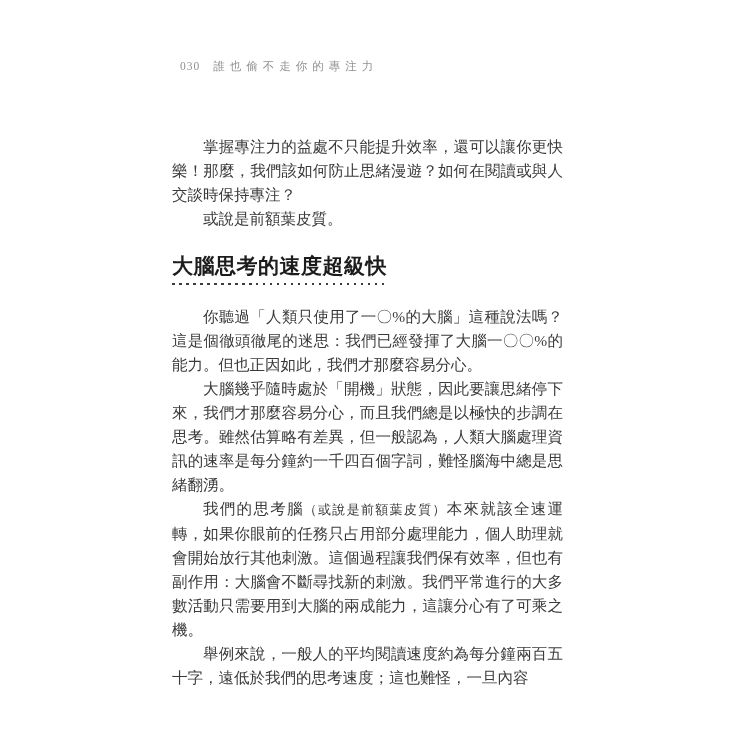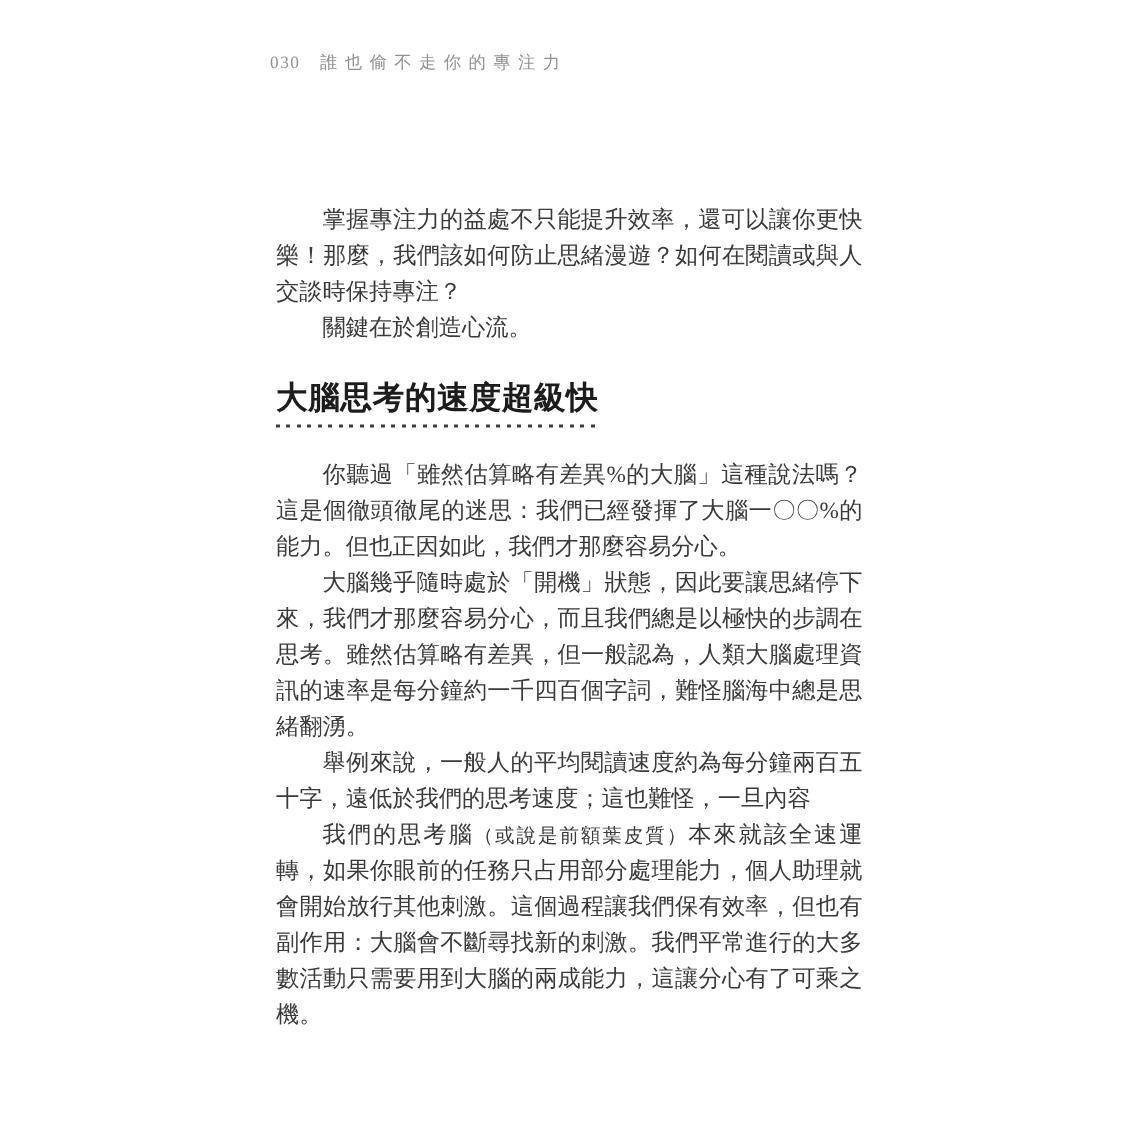--- a/index.html
+++ b/index.html
@@ -11,36 +11,36 @@
     position: relative;
     width: 750px;
     height: 750px;
     background: #ffffff;
     overflow: hidden;
     font-family: "Liberation Serif", "DejaVu Serif", serif;
   }
   .running-header {
     position: absolute;
     left: 180px;
-    top: 34px;
+    top: 58px;
     color: #919191;
     font-size: 11.5px;
     line-height: 16px;
     white-space: nowrap;
   }
   .running-header .pagenum {
     letter-spacing: 1px;
     margin-right: 13px;
   }
   .running-header .booktitle {
     letter-spacing: 5px;
   }
   .content {
     position: absolute;
-    left: 184px;
+    left: 172px;
     top: 135px;
     width: 391px;
     color: #3a3a3a;
     font-size: 15.5px;
     line-height: 24px;
     text-align: justify;
     text-justify: inter-character;
   }
   .para {
     margin: 0;
@@ -75,27 +75,27 @@
 <body>
 
 <div class="page">
 
   <div class="running-header"><span class="pagenum">030</span><span class="booktitle">誰也偷不走你的專注力</span></div>
 
   <div class="content">
 
     <p class="para">掌握專注力的益處不只能提升效率，還可以讓你更快樂！那麼，我們該如何防止思緒漫遊？如何在閱讀或與人交談時保持專注？</p>
 
-    <p class="para">關鍵在於創造心流。</p>
+    <p class="para">或說是前額葉皮質。</p>
 
     <h2 class="heading"><span class="heading-text">大腦思考的速度超級快</span></h2>
 
-    <p class="para">你聽過「雖然估算略有差異%的大腦」這種說法嗎？這是個徹頭徹尾的迷思：我們已經發揮了大腦一〇〇%的能力。但也正因如此，我們才那麼容易分心。</p>
+    <p class="para">你聽過「人類只使用了一〇%的大腦」這種說法嗎？這是個徹頭徹尾的迷思：我們已經發揮了大腦一〇〇%的能力。但也正因如此，我們才那麼容易分心。</p>
 
     <p class="para">大腦幾乎隨時處於「開機」狀態，因此要讓思緒停下來，我們才那麼容易分心，而且我們總是以極快的步調在思考。雖然估算略有差異，但一般認為，人類大腦處理資訊的速率是每分鐘約一千四百個字詞，難怪腦海中總是思緒翻湧。</p>
 
+    <p class="para"><span>我們的思考腦</span><span class="small-note">（或說是前額葉皮質）</span><span>本來就該全速運轉，如果你眼前的任務只占用部分處理能力，個人助理就會開始放行其他刺激。這個過程讓我們保有效率，但也有副作用：大腦會不斷尋找新的刺激。我們平常進行的大多數活動只需要用到大腦的兩成能力，這讓分心有了可乘之機。</span></p>
+
     <p class="para">舉例來說，一般人的平均閱讀速度約為每分鐘兩百五十字，遠低於我們的思考速度；這也難怪，一旦內容</p>
-
-    <p class="para"><span>我們的思考腦</span><span class="small-note">（或說是前額葉皮質）</span><span>本來就該全速運轉，如果你眼前的任務只占用部分處理能力，個人助理就會開始放行其他刺激。這個過程讓我們保有效率，但也有副作用：大腦會不斷尋找新的刺激。我們平常進行的大多數活動只需要用到大腦的兩成能力，這讓分心有了可乘之機。</span></p>
 
   </div>
 
 </div>
 
 </body></html>

